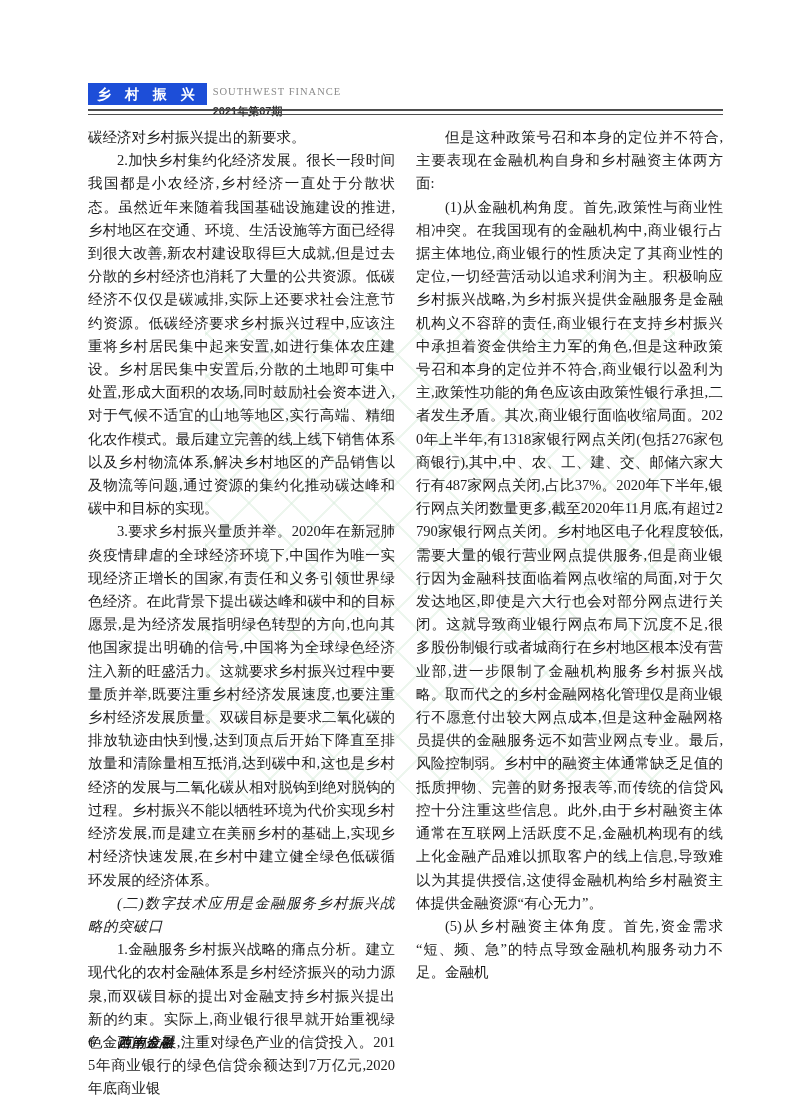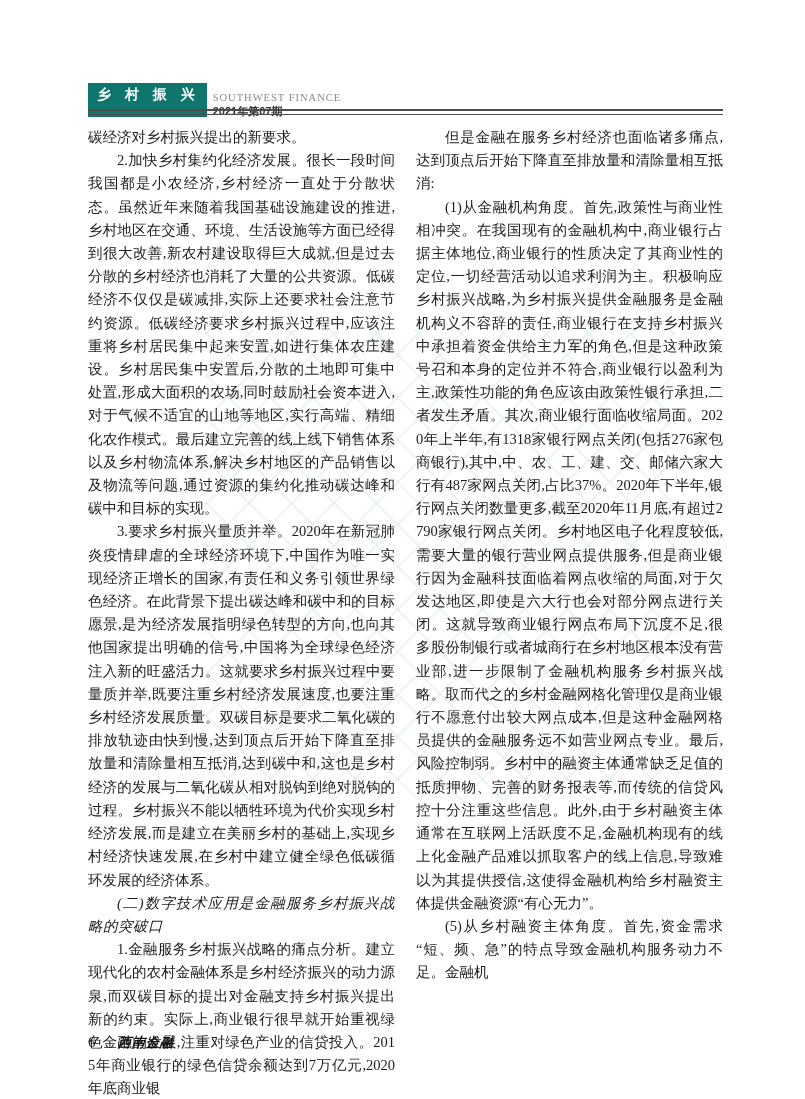--- a/index.html
+++ b/index.html
@@ -24,40 +24,40 @@
     z-index:0;
     pointer-events:none;
   }
 
   .header{
     position:absolute;left:88px;top:83px;width:635px;
     display:flex;align-items:flex-start;
     z-index:2;
   }
   .brand-badge{
-    background:#0f766e;
+    background:#1d4ed8;
     color:#ffffff;
     font-weight:bold;
     font-size:14px;
     letter-spacing:5px;
-    padding:3px 7px 15px 9px;
+    padding:3px 7px 3px 9px;
     line-height:16px;
     font-family:"Liberation Sans","DejaVu Sans",sans-serif;
     white-space:nowrap;
   }
   .header-meta{margin-left:6px;line-height:1;}
   .journal-en{
     font-family:"Liberation Serif","DejaVu Serif",serif;
     font-size:10.5px;color:#8a8a8a;letter-spacing:1px;
-    margin-top:10px;
+    margin-top:4px;
   }
   .issue{
     font-family:"Liberation Sans","DejaVu Sans",sans-serif;
     font-size:11px;color:#2e2e2e;font-weight:bold;
-    margin-top:2px;
+    margin-top:8px;
   }
   .header-rule{
     position:absolute;left:88px;top:109px;width:635px;height:3px;
     border-top:2px solid #4d4d4d;
     border-bottom:1px solid #4d4d4d;
     z-index:2;
   }
 
   .columns{
     position:absolute;left:88px;top:126px;width:635px;
@@ -112,21 +112,21 @@
 
   <div class="columns">
     <div class="col">
       <p>碳经济对乡村振兴提出的新要求。</p>
       <p class="indent">2.加快乡村集约化经济发展。很长一段时间我国都是小农经济,乡村经济一直处于分散状态。虽然近年来随着我国基础设施建设的推进,乡村地区在交通、环境、生活设施等方面已经得到很大改善,新农村建设取得巨大成就,但是过去分散的乡村经济也消耗了大量的公共资源。低碳经济不仅仅是碳减排,实际上还要求社会注意节约资源。低碳经济要求乡村振兴过程中,应该注重将乡村居民集中起来安置,如进行集体农庄建设。乡村居民集中安置后,分散的土地即可集中处置,形成大面积的农场,同时鼓励社会资本进入,对于气候不适宜的山地等地区,实行高端、精细化农作模式。最后建立完善的线上线下销售体系以及乡村物流体系,解决乡村地区的产品销售以及物流等问题,通过资源的集约化推动碳达峰和碳中和目标的实现。</p>
       <p class="indent">3.要求乡村振兴量质并举。2020年在新冠肺炎疫情肆虐的全球经济环境下,中国作为唯一实现经济正增长的国家,有责任和义务引领世界绿色经济。在此背景下提出碳达峰和碳中和的目标愿景,是为经济发展指明绿色转型的方向,也向其他国家提出明确的信号,中国将为全球绿色经济注入新的旺盛活力。这就要求乡村振兴过程中要量质并举,既要注重乡村经济发展速度,也要注重乡村经济发展质量。双碳目标是要求二氧化碳的排放轨迹由快到慢,达到顶点后开始下降直至排放量和清除量相互抵消,达到碳中和,这也是乡村经济的发展与二氧化碳从相对脱钩到绝对脱钩的过程。乡村振兴不能以牺牲环境为代价实现乡村经济发展,而是建立在美丽乡村的基础上,实现乡村经济快速发展,在乡村中建立健全绿色低碳循环发展的经济体系。</p>
       <p class="indent kai">(二)数字技术应用是金融服务乡村振兴战略的突破口</p>
       <p class="indent">1.金融服务乡村振兴战略的痛点分析。建立现代化的农村金融体系是乡村经济振兴的动力源泉,而双碳目标的提出对金融支持乡村振兴提出新的约束。实际上,商业银行很早就开始重视绿色金融的发展,注重对绿色产业的信贷投入。2015年商业银行的绿色信贷余额达到7万亿元,2020年底商业银</p>
     </div>
     <div class="col">
-      <p class="indent">但是金融在服务乡村经济也面临诸多痛点,达到顶点后开始下降直至排放量和清除量相互抵消:</p>
+      <p class="indent">但是这种政策号召和本身的定位并不符合,主要表现在金融机构自身和乡村融资主体两方面:</p>
       <p class="indent">(1)从金融机构角度。首先,政策性与商业性相冲突。在我国现有的金融机构中,商业银行占据主体地位,商业银行的性质决定了其商业性的定位,一切经营活动以追求利润为主。积极响应乡村振兴战略,为乡村振兴提供金融服务是金融机构义不容辞的责任,商业银行在支持乡村振兴中承担着资金供给主力军的角色,但是这种政策号召和本身的定位并不符合,商业银行以盈利为主,政策性功能的角色应该由政策性银行承担,二者发生矛盾。其次,商业银行面临收缩局面。2020年上半年,有1318家银行网点关闭(包括276家包商银行),其中,中、农、工、建、交、邮储六家大行有487家网点关闭,占比37%。2020年下半年,银行网点关闭数量更多,截至2020年11月底,有超过2790家银行网点关闭。乡村地区电子化程度较低,需要大量的银行营业网点提供服务,但是商业银行因为金融科技面临着网点收缩的局面,对于欠发达地区,即使是六大行也会对部分网点进行关闭。这就导致商业银行网点布局下沉度不足,很多股份制银行或者城商行在乡村地区根本没有营业部,进一步限制了金融机构服务乡村振兴战略。取而代之的乡村金融网格化管理仅是商业银行不愿意付出较大网点成本,但是这种金融网格员提供的金融服务远不如营业网点专业。最后,风险控制弱。乡村中的融资主体通常缺乏足值的抵质押物、完善的财务报表等,而传统的信贷风控十分注重这些信息。此外,由于乡村融资主体通常在互联网上活跃度不足,金融机构现有的线上化金融产品难以抓取客户的线上信息,导致难以为其提供授信,这使得金融机构给乡村融资主体提供金融资源“有心无力”。</p>
       <p class="indent">(5)从乡村融资主体角度。首先,资金需求“短、频、急”的特点导致金融机构服务动力不足。金融机</p>
     </div>
   </div>
 
   <div class="footer">
     <span class="page-number">6</span>
     <span class="journal-logo">西南金融</span>
   </div>
 

